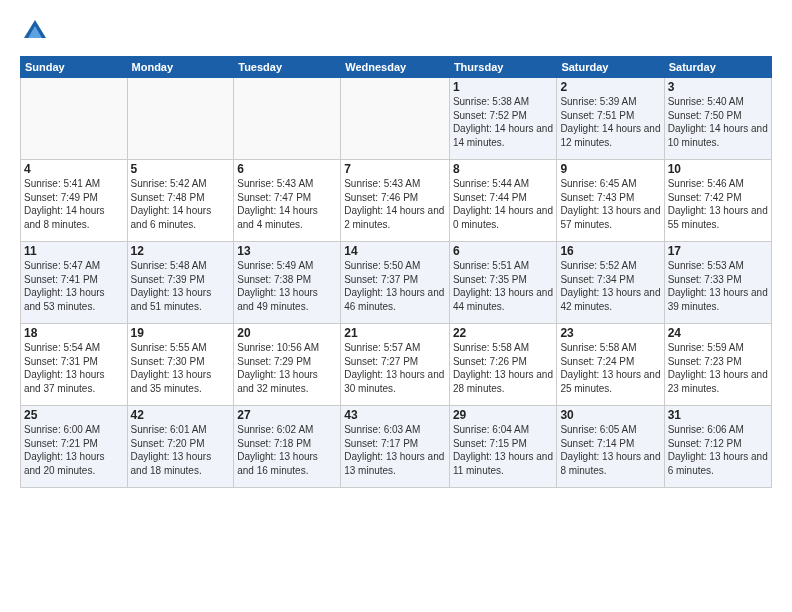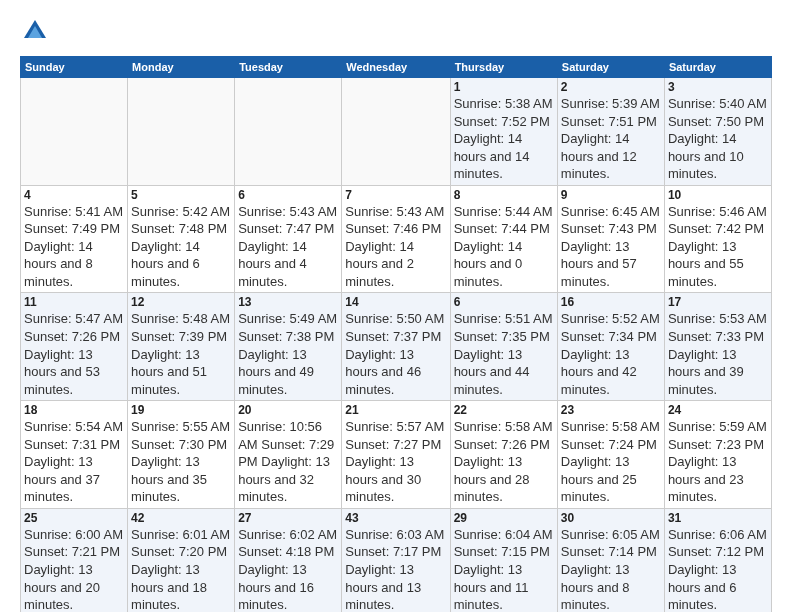--- a/index.html
+++ b/index.html
@@ -85,21 +85,21 @@
     .calendar td.empty {
       background: #f9f9f9;
     }
     .day-number {
       font-size: 12px;
       font-weight: bold;
       color: #222;
       margin-bottom: 1px;
     }
     .day-info {
-      font-size: 13px;
+      font-size: 10px;
       color: #333;
       line-height: 1.35;
     }
     .row-shaded td {
       background: #f0f4fa;
     }
   </style>
 </head>
 <body>
 
@@ -209,21 +209,21 @@
             <div class="day-info">Sunrise: 5:46 AM
 Sunset: 7:42 PM
 Daylight: 13 hours
 and 55 minutes.</div>
           </td>
         </tr>
         <tr class="row-shaded">
           <td>
             <div class="day-number">11</div>
             <div class="day-info">Sunrise: 5:47 AM
-Sunset: 7:26 PM
+Sunset: 7:41 PM
 Daylight: 13 hours
 and 53 minutes.</div>
           </td>
           <td>
             <div class="day-number">12</div>
             <div class="day-info">Sunrise: 5:48 AM
 Sunset: 7:39 PM
 Daylight: 13 hours
 and 51 minutes.</div>
           </td>
@@ -325,21 +325,21 @@
           <td>
             <div class="day-number">42</div>
             <div class="day-info">Sunrise: 6:01 AM
 Sunset: 7:20 PM
 Daylight: 13 hours
 and 18 minutes.</div>
           </td>
           <td>
             <div class="day-number">27</div>
             <div class="day-info">Sunrise: 6:02 AM
-Sunset: 4:18 PM
+Sunset: 7:18 PM
 Daylight: 13 hours
 and 16 minutes.</div>
           </td>
           <td>
             <div class="day-number">43</div>
             <div class="day-info">Sunrise: 6:03 AM
 Sunset: 7:17 PM
 Daylight: 13 hours
 and 13 minutes.</div>
           </td>

